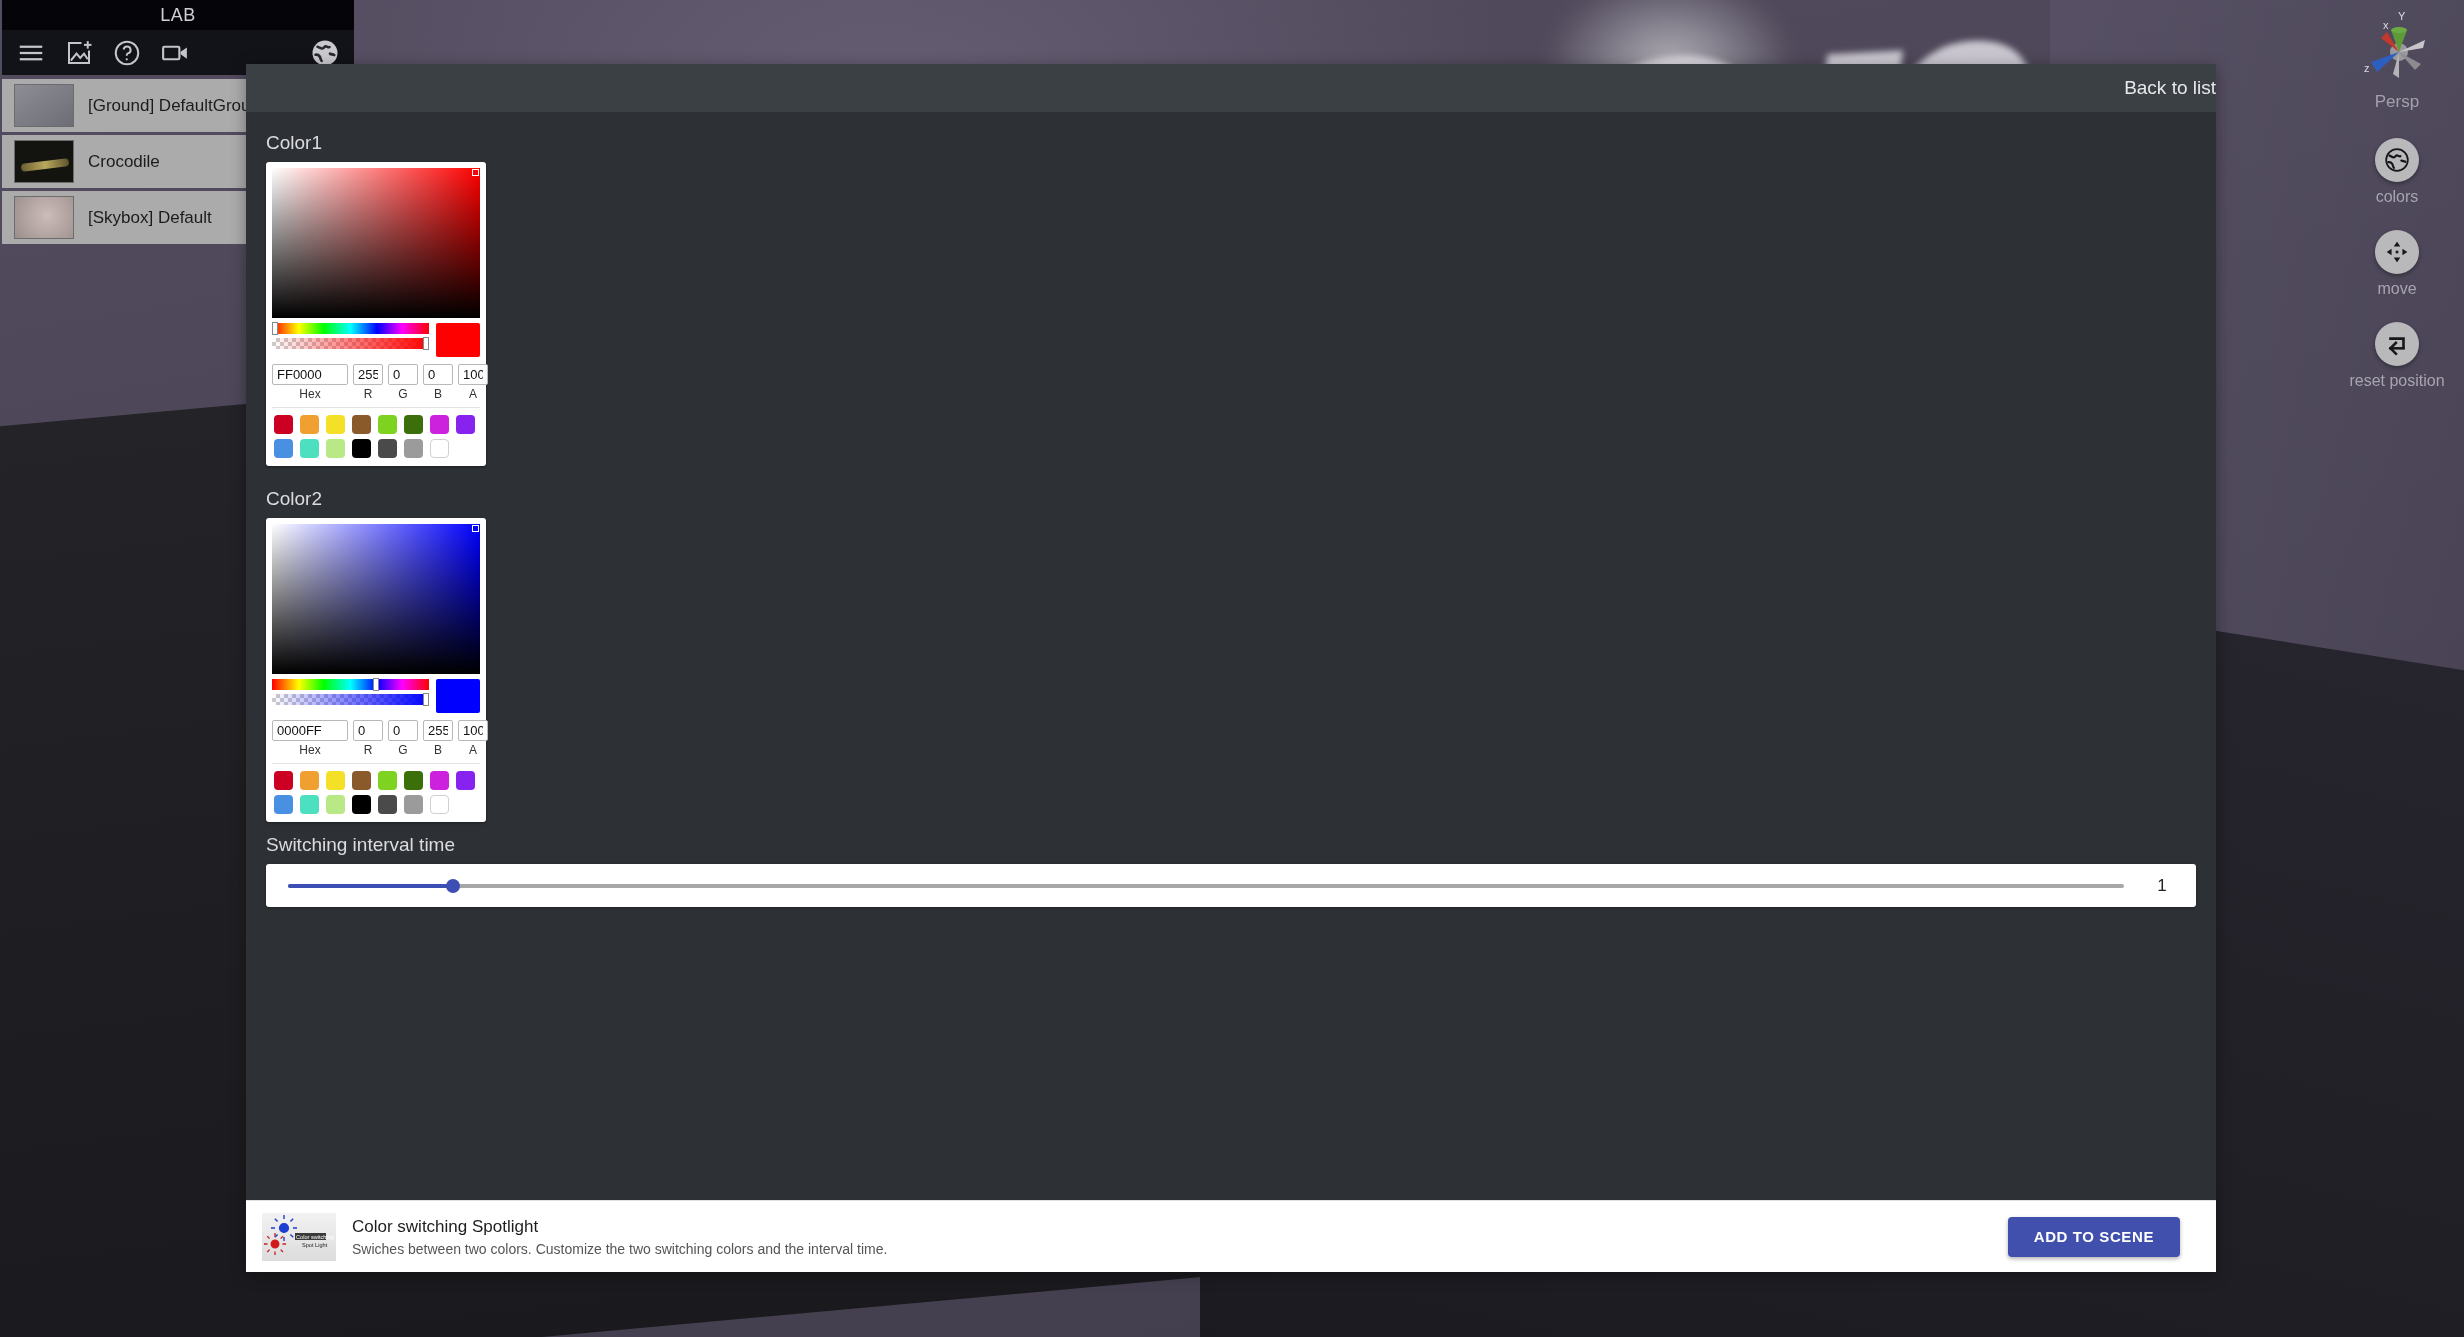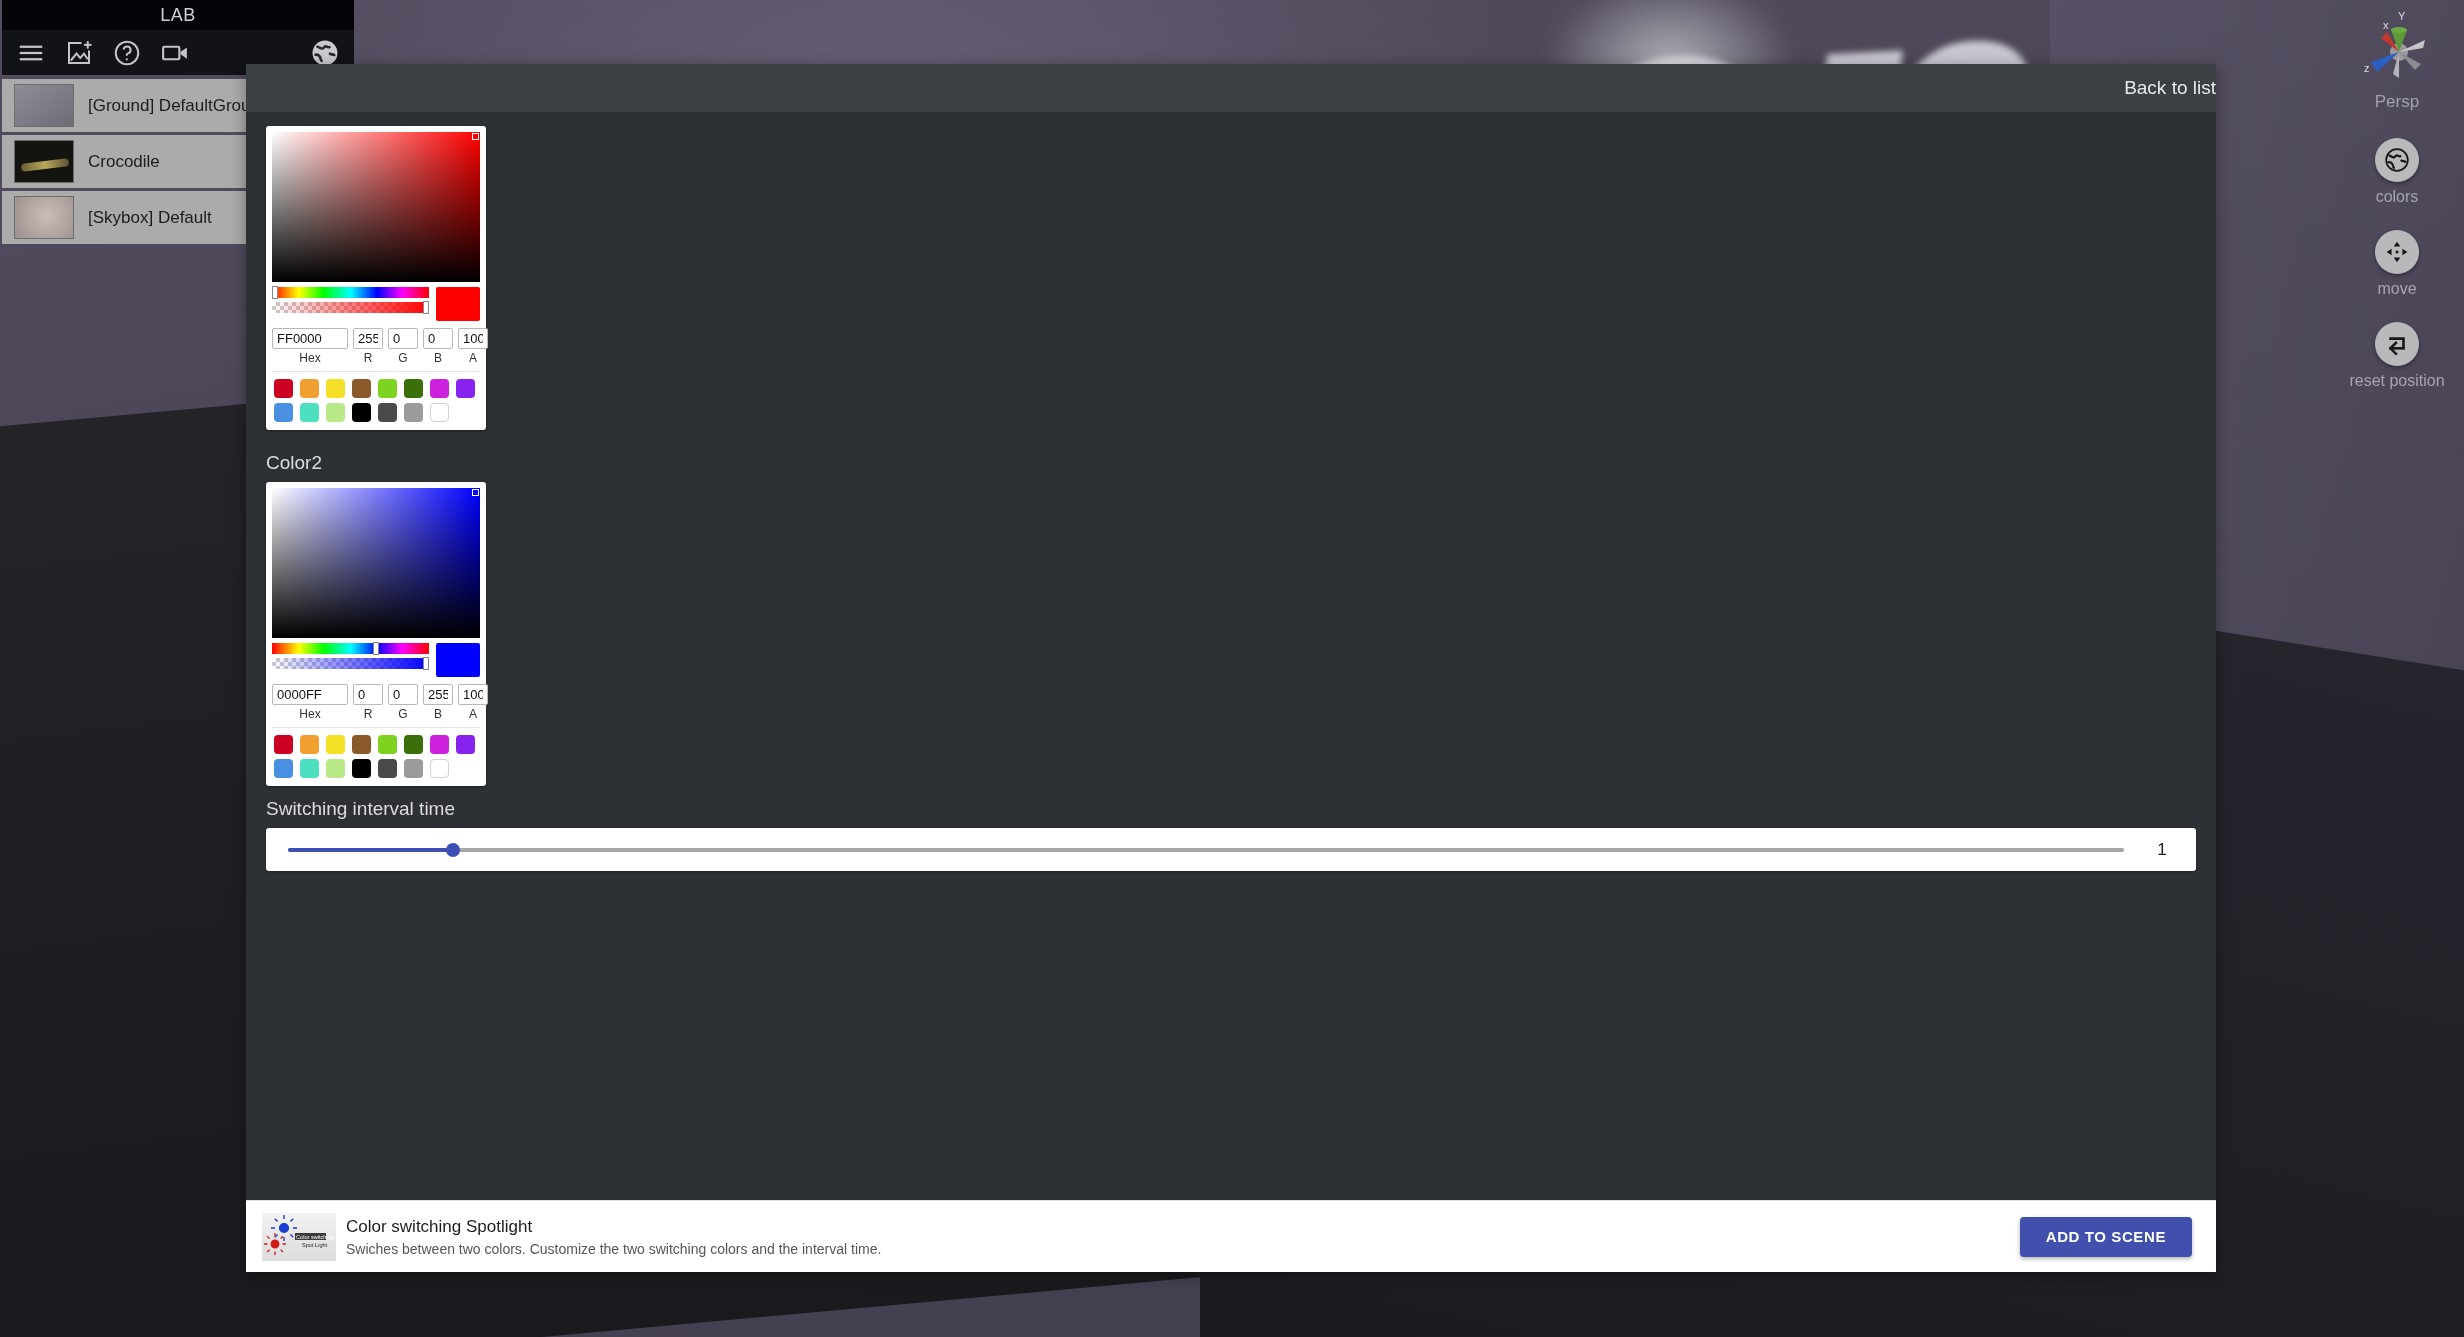--- a/index.html
+++ b/index.html
@@ -215,21 +215,21 @@
     position: absolute; top: 50%; width: 14px; height: 14px;
     border-radius: 50%; background: #3d4fb5;
     transform: translate(-50%, -50%); cursor: pointer;
   }
   .slider-value { color: #222; font-size: 17px; width: 40px; text-align: center; }
 
   
   .panel-footer {
     height: 72px; background: #fff;
     display: flex; align-items: center;
-    padding: 0 24px 0 16px; gap: 10px;
+    padding: 0 36px 0 16px; gap: 16px;
     border-top: 1px solid #e0e0e0;
   }
   .footer-thumb {
     width: 74px; height: 48px; flex: none;
     background: linear-gradient(180deg,#f2f2f2,#dcdcdc);
     position: relative; overflow: hidden;
   }
   .footer-text { flex: 1; }
   .footer-title { font-size: 17px; color: #1d1d1d; margin-bottom: 4px; }
   .footer-desc  { font-size: 14px; color: #555; }
@@ -366,20 +366,21 @@
 </div>
 
 <div id="asset-panel">
 
   <div class="panel-header">
     <span>Back to list</span>
   </div>
 
   <div class="panel-body">
 
+    <div class="field-label">Color1</div>
     <div class="cpicker" style="--hue:#ff0000;">
       <div class="cp-sv">
         <div class="cp-sv-handle"></div>
       </div>
       <div class="cp-sliders">
         <div class="cp-bars">
           <div class="cp-bar cp-hue">
             <div class="cp-handle" style="left:2%;"></div>
           </div>
           <div class="cp-bar cp-alpha">

